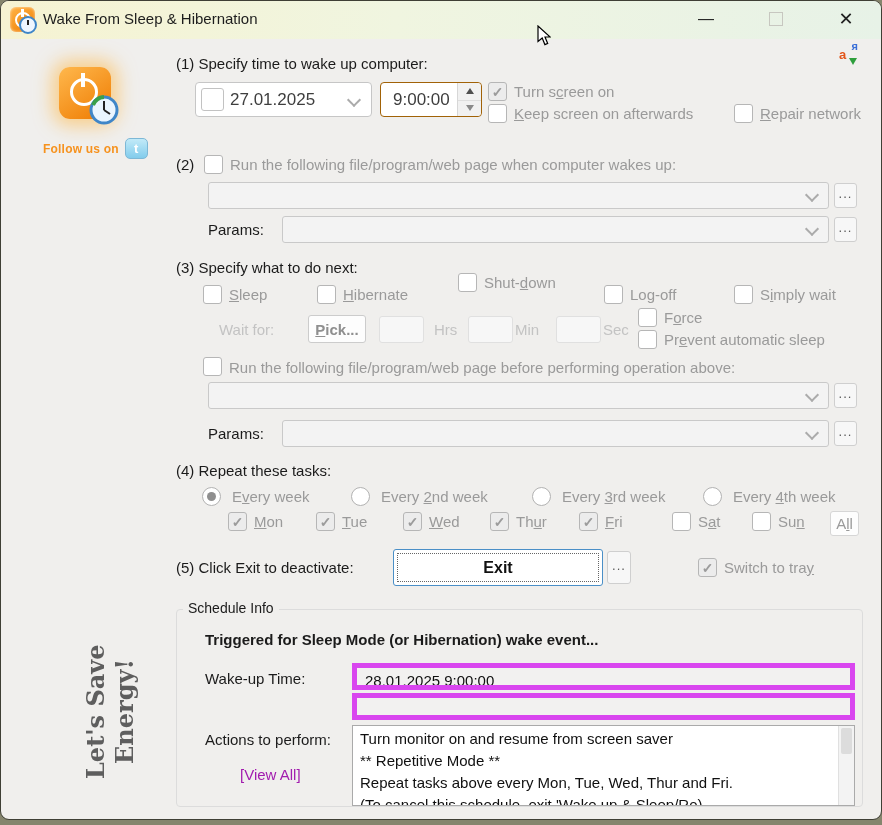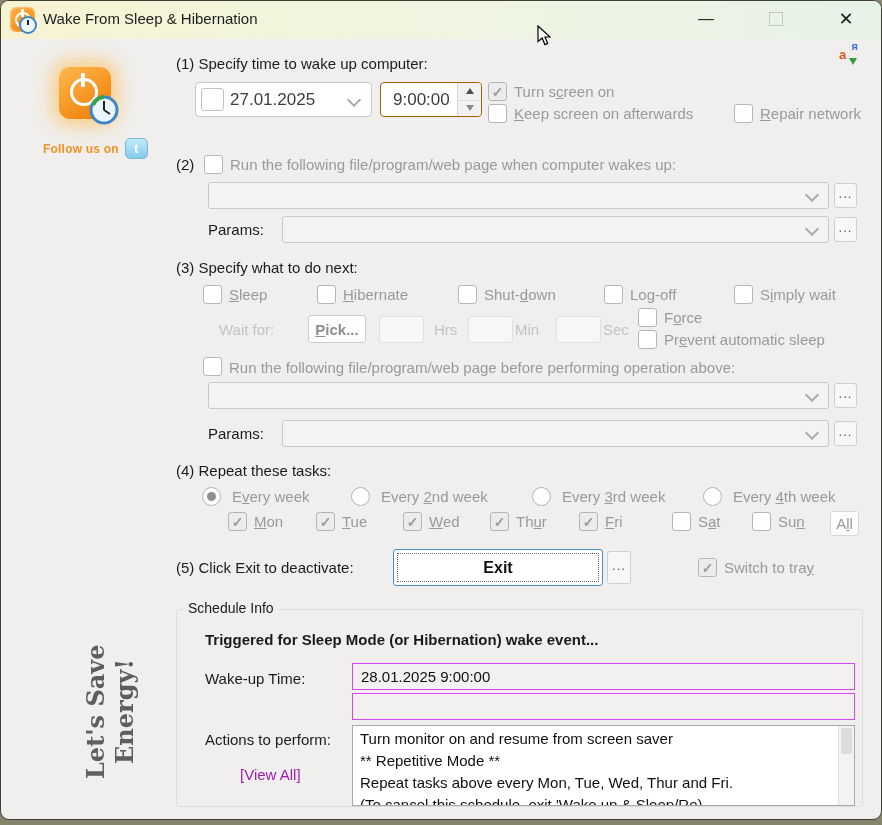--- a/index.html
+++ b/index.html
@@ -43,21 +43,21 @@
   .spin .up{top:0;border-bottom:1px solid #dedede;} .spin .dn{bottom:0;}
   .tri-up{width:0;height:0;border-left:4px solid transparent;border-right:4px solid transparent;border-bottom:6px solid #4f4f4f;}
   .tri-dn{width:0;height:0;border-left:4px solid transparent;border-right:4px solid transparent;border-top:6px solid #8a8a8a;}
   
   .pick-btn{position:absolute;left:307px;top:314px;width:58px;height:28px;background:#fdfdfd;border:1px solid #cccccc;border-radius:3px;box-sizing:border-box;display:flex;align-items:center;justify-content:center;color:#8f8f8f;font-size:15px;font-weight:600;}
   .all-btn{position:absolute;left:829px;top:510px;width:29px;height:25px;background:#fdfdfd;border:1px solid #d6d6d6;border-radius:3px;box-sizing:border-box;display:flex;align-items:center;justify-content:center;color:#9a9a9a;font-size:15px;}
   .exit-btn{position:absolute;left:392px;top:548px;width:210px;height:37px;background:#ffffff;border:1px solid #4a8fc7;border-radius:3px;box-sizing:border-box;display:flex;align-items:center;justify-content:center;font-size:16px;font-weight:bold;color:#111;outline:1px dotted #666;outline-offset:-5px;}
   
   .group{position:absolute;left:175px;top:608px;width:687px;height:198px;border:1px solid #dcdcdc;border-radius:4px;box-sizing:border-box;}
   .group .legend{position:absolute;left:6px;top:-10px;background:#f0efed;padding:0 5px;font-size:14px;color:#1b1b1b;}
-  .ro-field{position:absolute;background:#f2f1f0;border:1px solid #d946ef;box-sizing:border-box;font-size:15px;color:#101010;padding:4px 0 0 8px;white-space:nowrap;overflow:hidden;}
+  .ro-field{position:absolute;background:#f2f1f0;border:5px solid #d946ef;box-sizing:border-box;font-size:15px;color:#101010;padding:4px 0 0 8px;white-space:nowrap;overflow:hidden;}
   .ta{position:absolute;left:175px;top:115px;width:503px;height:81px;background:#fff;border:1px solid #aaaaaa;box-sizing:border-box;overflow:hidden;}
   .ta .lines{position:absolute;left:7px;top:2px;right:20px;font-size:15px;line-height:22px;color:#101010;white-space:nowrap;}
   .ta .sb{position:absolute;right:0;top:0;bottom:0;width:15px;background:#f3f3f3;border-left:1px solid #e0e0e0;}
   .ta .thumb{position:absolute;right:2px;top:2px;width:11px;height:26px;background:#dcdcdc;border-radius:2px;}
   .viewall{position:absolute;left:63px;top:156px;font-size:15px;color:#a21caf;}
   
   .big-ico{position:absolute;left:58px;top:66px;width:52px;height:52px;border-radius:11px;background:linear-gradient(145deg,#ffb84d,#ee7a00);box-shadow:0 0 18px 7px rgba(255,180,60,.55);}
   .big-ico .pw{position:absolute;left:11px;top:11px;width:22px;height:22px;border:3px solid #fff;border-radius:50%;}
   .big-ico .pb{position:absolute;left:22px;top:6px;width:4px;height:14px;background:#fff;}
   .big-ico .clk{position:absolute;right:-8px;bottom:-6px;width:30px;height:30px;}
@@ -162,21 +162,21 @@
 
   <div class="blk" style="left:175px;top:258px;">(3) Specify what to do next:</div>
   <label class="cb" style="left:202px;top:284px;">
     <span class="box"></span>
     <span><span></span><u>S</u><span>leep</span></span>
   </label>
   <label class="cb" style="left:316px;top:284px;">
     <span class="box"></span>
     <span><span></span><u>H</u><span>ibernate</span></span>
   </label>
-  <label class="cb" style="left:457px;top:284px;">
+  <label class="cb" style="left:457px;top:272px;">
     <span class="box"></span>
     <span><span>Shut-</span><u>d</u><span>own</span></span>
   </label>
   <label class="cb" style="left:603px;top:284px;">
     <span class="box"></span>
     <span>Log-off</span>
   </label>
   <label class="cb" style="left:733px;top:284px;">
     <span class="box"></span>
     <span><span>S</span><u>i</u><span>mply wait</span></span>

